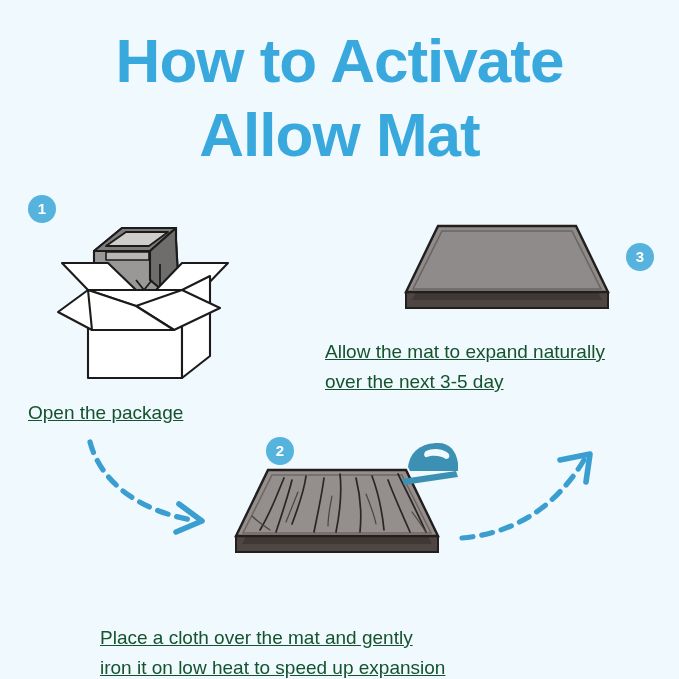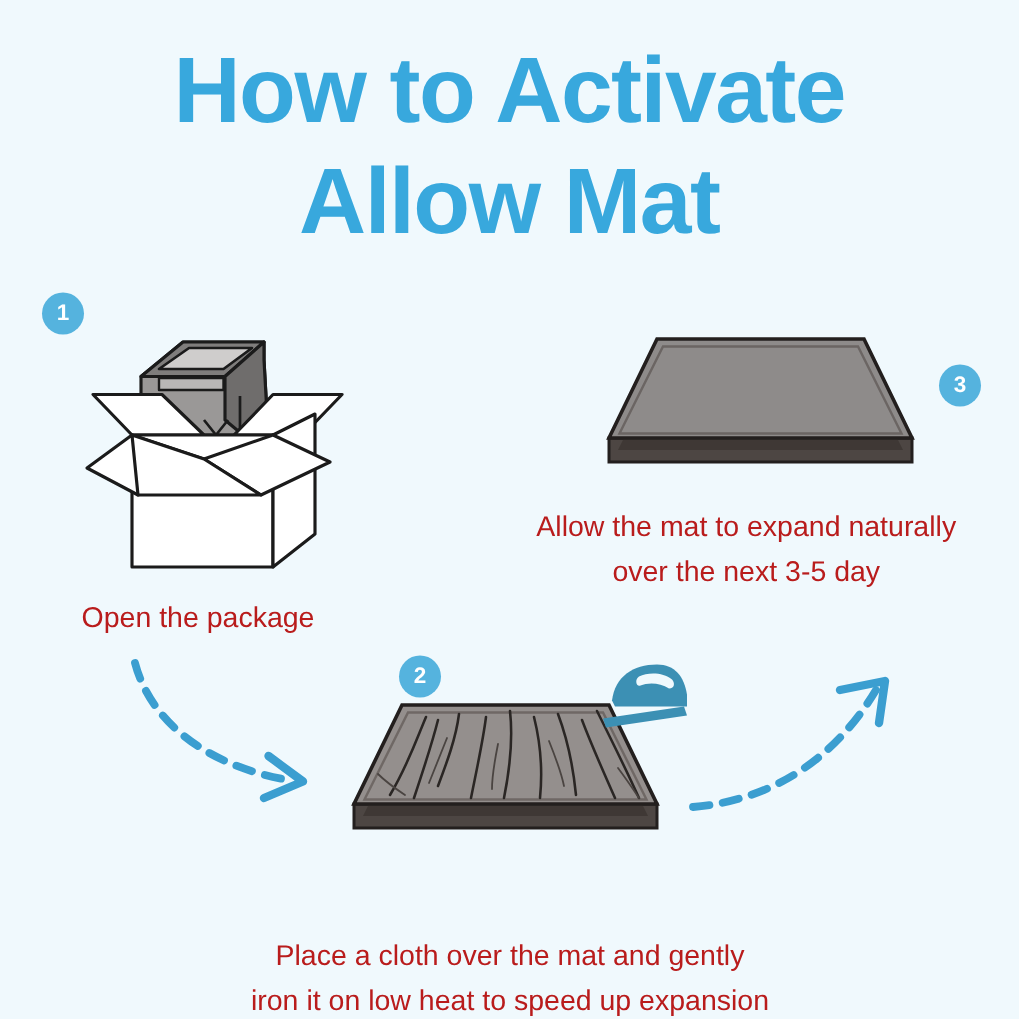--- a/index.html
+++ b/index.html
@@ -57,30 +57,32 @@
     box-sizing: border-box;
   }
   #badge-1 { left: 28px;  top: 195px; }
   #badge-2 { left: 266px; top: 437px; }
   #badge-3 { left: 626px; top: 243px; }
 
   
   .caption {
     position: absolute;
     font-family: "Liberation Sans", sans-serif;
-    color: #b91c1c;
+    color: #14532d;
     font-size: 19px;
     line-height: 30px;
-    text-align: center;
+    text-align: left;
     white-space: pre-line;
+    text-decoration: underline;
   }
   #caption-1 {
     left: 0px;
     top: 398px;
     width: 264px;
+    padding-left: 28px;
   }
   #caption-2 {
     left: 100px;
     top: 583px;
     width: 480px;
     margin-top: 40px;
   }
   #caption-3 {
     left: 325px;
     top: 337px;

